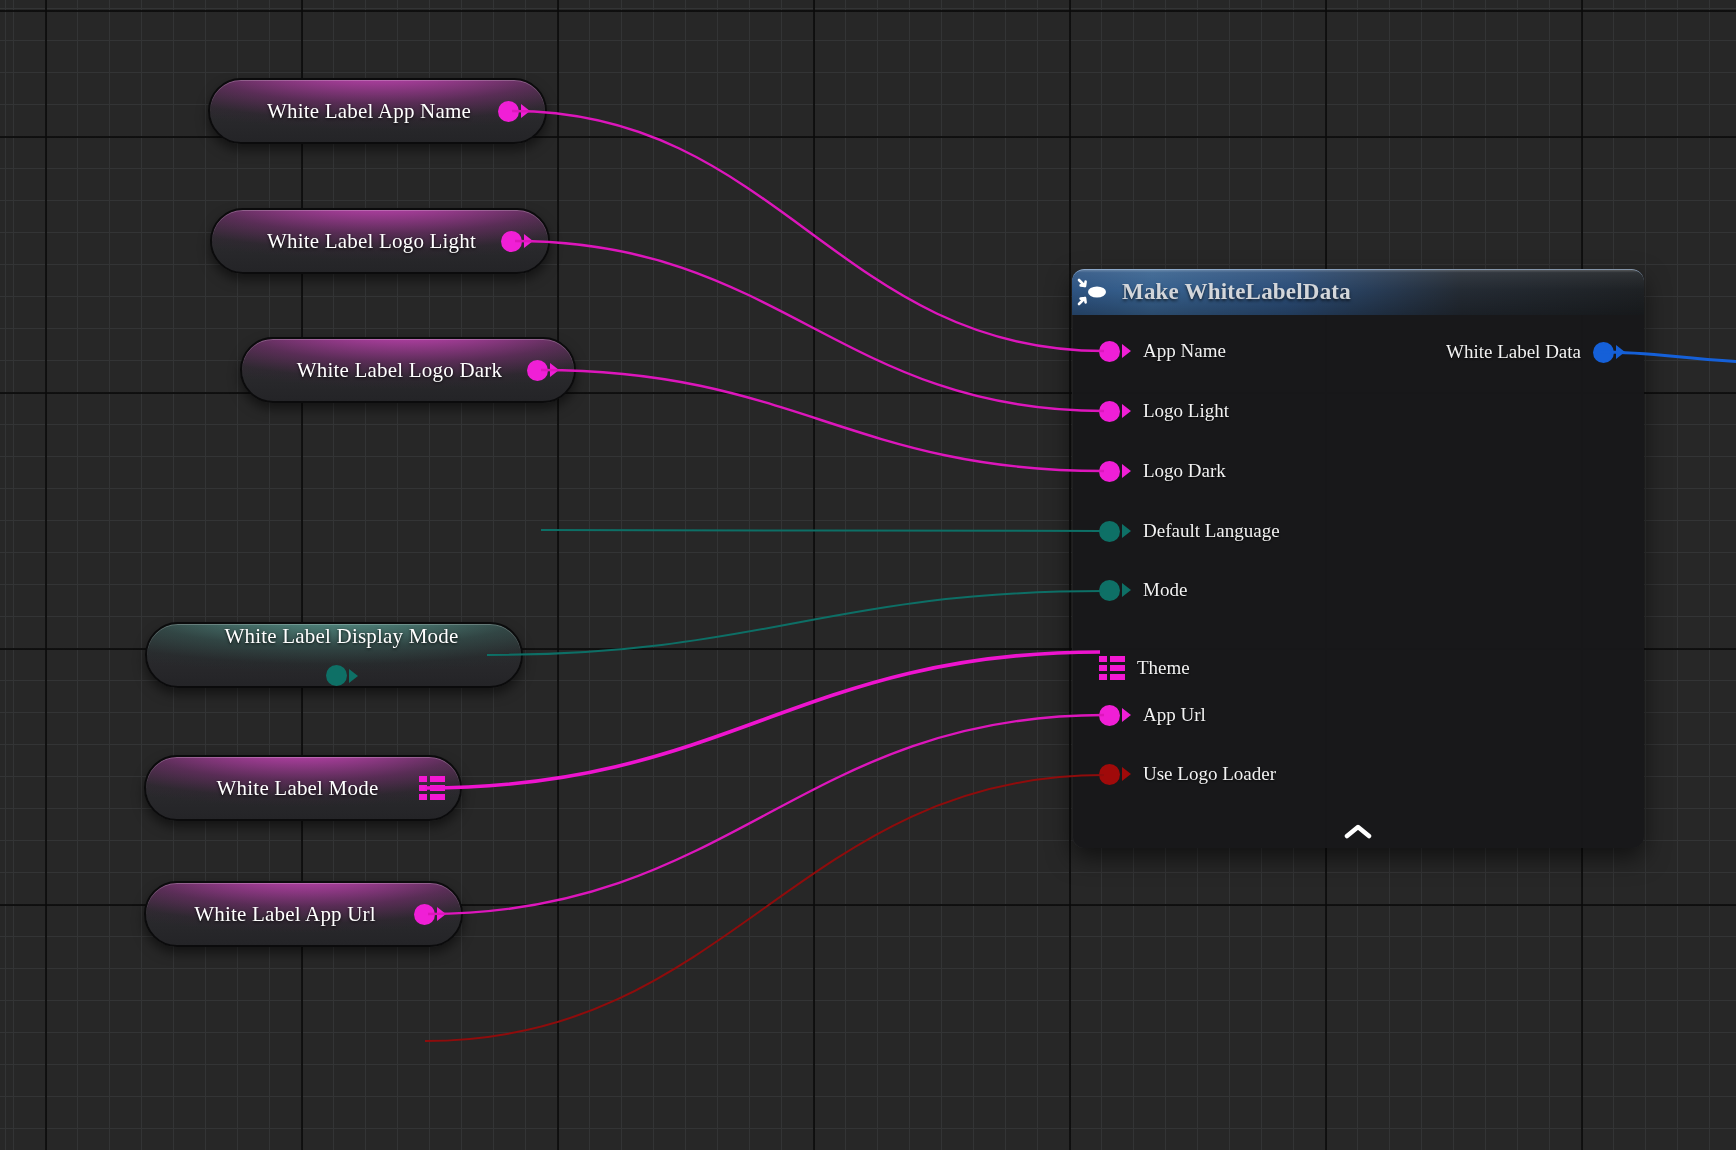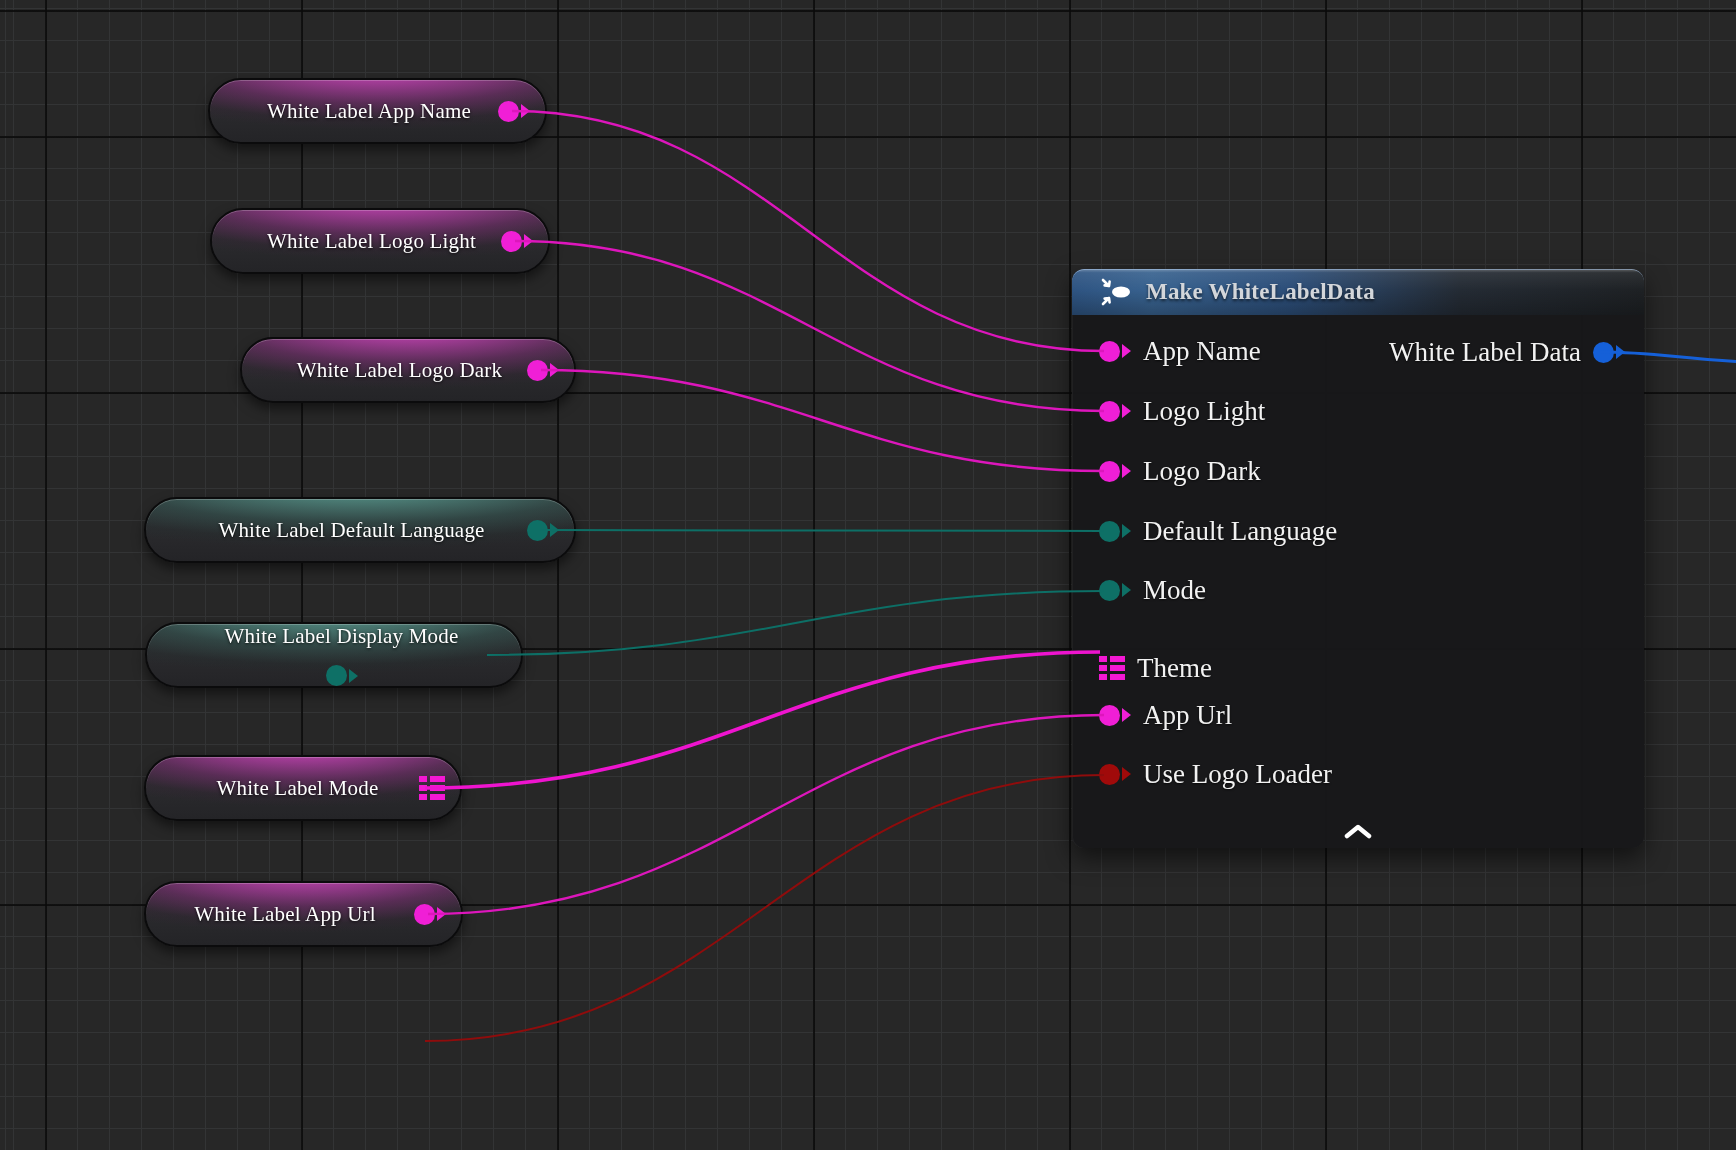--- a/index.html
+++ b/index.html
@@ -61,33 +61,33 @@
   .struct-icon span{background:currentColor;}
 
   
   #make-node{
     position:absolute;left:1072px;top:269px;width:572px;height:579px;z-index:2;
     background:rgba(24,24,26,0.97);border-radius:12px;
     box-shadow:0 10px 24px rgba(0,0,0,0.55), inset 1px 0 0 rgba(255,255,255,0.04);
   }
   #make-node .header{
     position:absolute;left:0;top:0;right:0;height:46px;border-radius:12px 12px 0 0;
-    display:flex;align-items:center;padding:0 28px;box-sizing:border-box;gap:12px;
+    display:flex;align-items:center;padding:0 4px;box-sizing:border-box;gap:12px;
     background:
       linear-gradient(180deg, rgba(255,255,255,0.30) 0%, rgba(255,255,255,0.07) 8%, rgba(255,255,255,0) 45%, rgba(0,0,0,0.25) 100%),
       linear-gradient(90deg, #2e5482 0%, #38628f 14%, #2c4e79 38%, #242b34 68%, #1e2124 100%);
     box-shadow: inset 0 1px 0 rgba(170,200,235,0.5);
     text-align: right;
   }
   #make-node .header .title{
     color:#d3d6da;font-size:23px;font-weight:700;letter-spacing:0.2px;
     text-shadow:0 2px 3px rgba(0,0,0,0.6);white-space:nowrap;
   }
   .pin-row{position:absolute;left:27px;height:26px;display:flex;align-items:center;}
-  .pin-row .lbl{margin-left:12px;color:#f2f2f2;font-size:27px;white-space:nowrap;
+  .pin-row .lbl{margin-left:12px;color:#f2f2f2;font-size:19px;white-space:nowrap;
     text-shadow:0 1px 2px rgba(0,0,0,0.7);}
   .pin-row.out{left:auto;right:19px;}
   .pin-row.out .lbl{margin-left:0;margin-right:12px;}
   #collapse-btn{
     position:absolute;left:50%;bottom:8px;transform:translateX(-50%);
     width:34px;height:18px;display:flex;align-items:center;justify-content:center;
     background:transparent;border:none;cursor:pointer;padding:0;
   }
 </style>
 </head>
@@ -112,27 +112,20 @@
   </div>
 
   <div class="pill glow-string" style="left:240px;top:337px;width:336px;">
     <span class="lbl">White Label Logo Dark</span>
     <span class="pin c-string">
         <span class="dot"></span>
         <span class="arrow"></span>
       </span>
   </div>
 
-  <div class="pill glow-enum" style="left:144px;top:497px;width:432px;">
-    <span class="lbl">White Label Default Language</span>
-    <span class="pin c-enum">
-        <span class="dot"></span>
-        <span class="arrow"></span>
-      </span>
-  </div>
 
   <div class="pill glow-enum" style="left:145px;top:622px;width:378px;flex-direction:column;">
     <span class="lbl">White Label Display Mode</span>
     <span class="pin c-enum">
         <span class="dot"></span>
         <span class="arrow"></span>
       </span>
   </div>
 
   <div class="pill glow-string" style="left:144px;top:755px;width:318px;">

